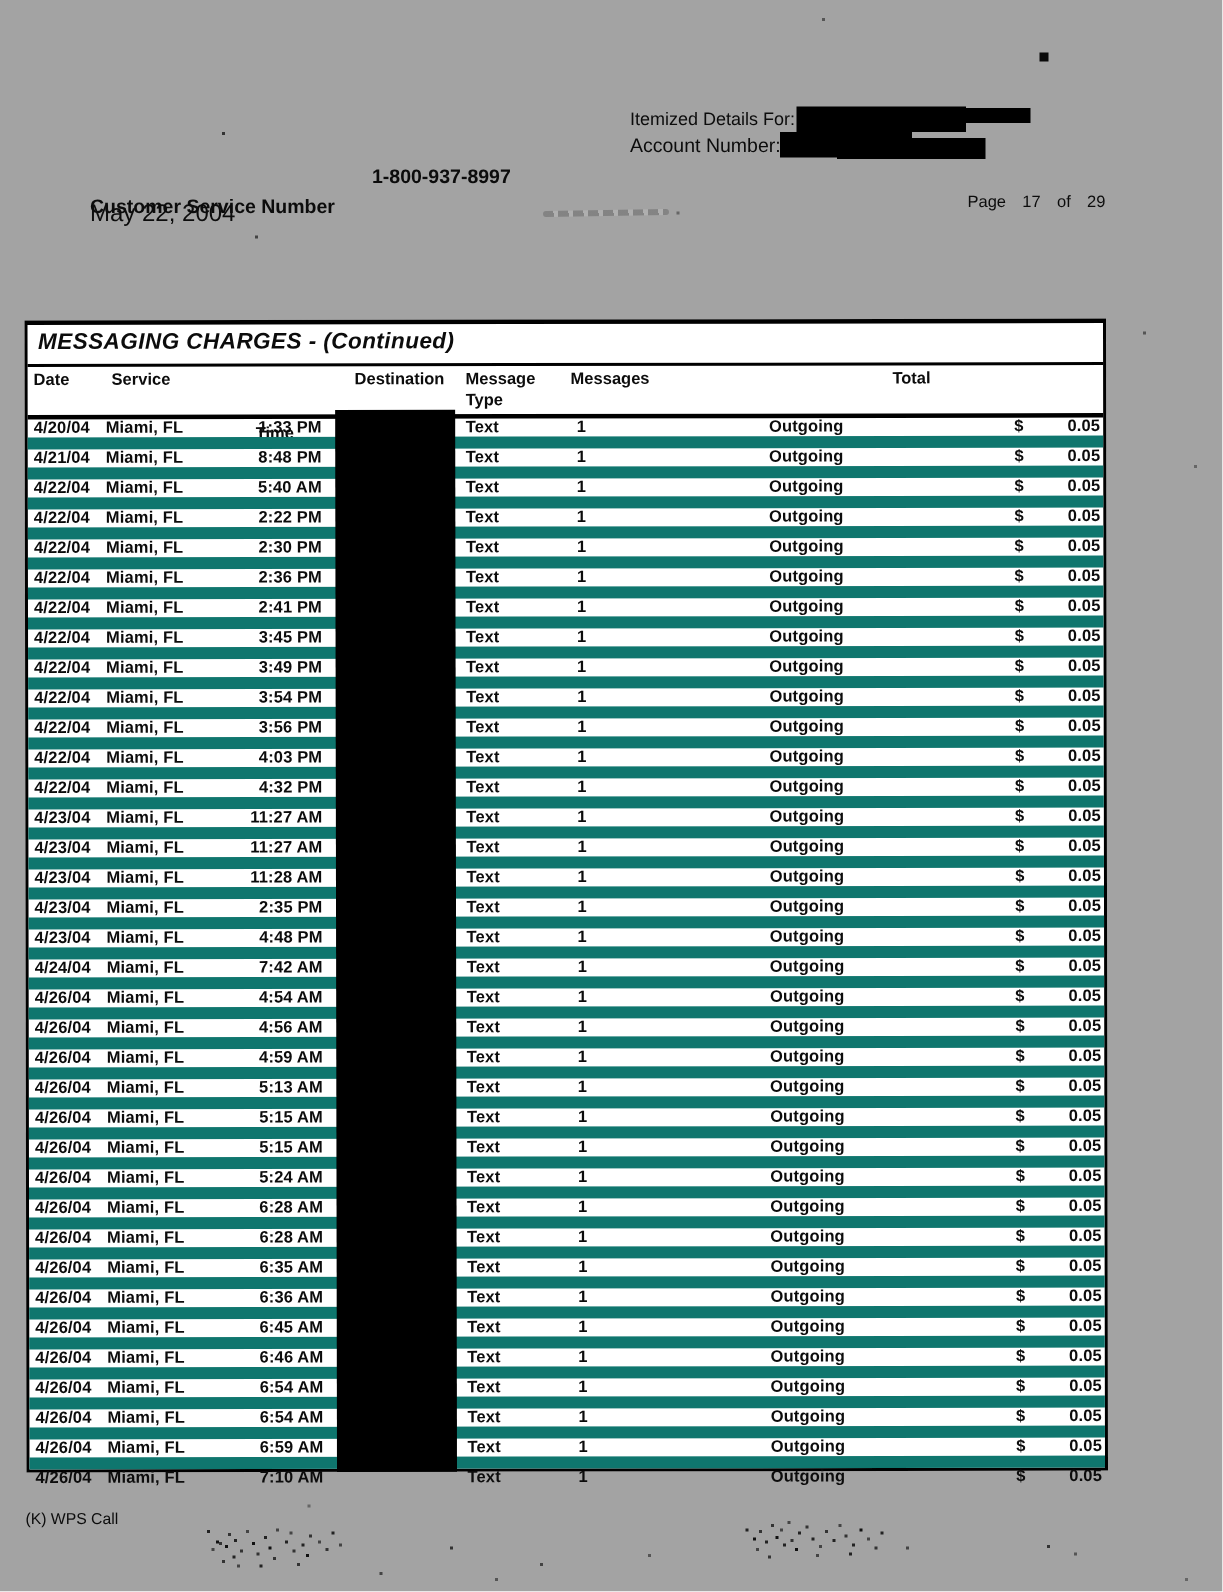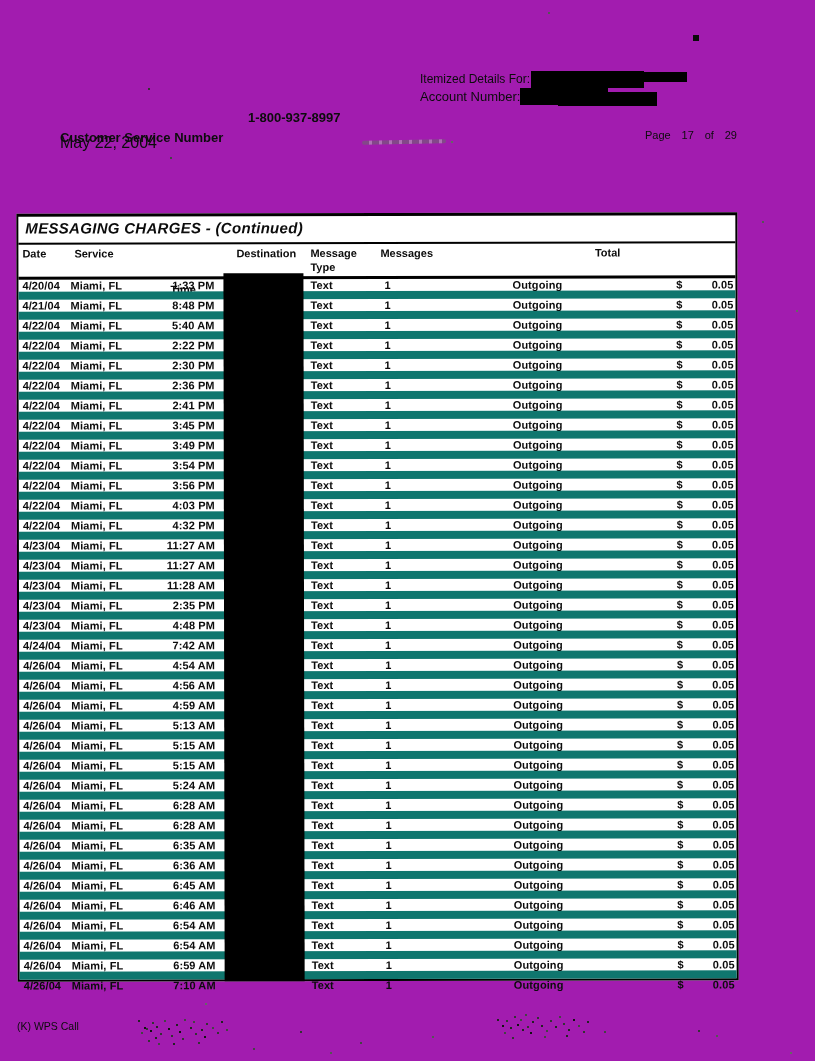--- a/index.html
+++ b/index.html
@@ -1,17 +1,17 @@
 <!DOCTYPE html>
 <html><head>
 <meta charset="utf-8">
 <style>
   html,body{margin:0;padding:0;background:#fff;}
   .page{
-    position:relative;width:815px;height:1061px;background:#a21caf;overflow:hidden;
+    position:relative;width:815px;height:1061px;background:#a3a3a3;overflow:hidden;
     font-family:"Liberation Sans","DejaVu Sans",sans-serif;color:#0c0c0c;
   }
   .abs{position:absolute;}
   
   .lbl-itemized{left:420px;top:72px;font-size:12px;}
   .lbl-account{left:420px;top:89px;font-size:13px;}
   .redact{background:#000;position:absolute;}
   .redact-a {left:531px;top:71px;width:113px;height:17px;}
   .redact-a2{left:640px;top:72px;width:47px;height:10px;}
   .redact-b {left:520px;top:88px;width:88px;height:17px;}
@@ -57,21 +57,21 @@
   .c-service{padding-left:4px;}
   .c-time{text-align:right;padding-right:6px;}
   .c-mtype{padding-left:2px;}
   .c-msgs{padding-left:4px;}
   .c-dir{text-align:center;}
   .c-cur{text-align:right;padding-right:12px;}
   .c-amt{text-align:right;padding-right:2px;}
   .redact-col{position:absolute;left:205px;top:57px;width:80px;height:708px;background:#000;z-index:3;}
   
   .legend{left:17px;top:984px;font-size:10.5px;letter-spacing:.1px;}
-  .wps{left:17px;top:1007px;font-size:10.5px;margin-top:13px;}
+  .wps{left:17px;top:1007px;font-size:10.5px;}
   
   .dot5{left:693px;top:35px;width:6px;height:6px;background:#0a0a0a;}
   .noise,.specks{width:2px;height:2px;background:transparent;}
   .noise1{left:138px;top:1018px;box-shadow:
     0 2px #222,6px 9px #111,8px 10px #333,3px 14px #444,14px 4px #333,12px 12px #111,
     18px 8px #222,22px 15px #333,17px 19px #222,26px 2px #444,30px 10px #111,33px 17px #333,
     38px 6px #222,41px 13px #111,46px 1px #444,44px 20px #333,52px 9px #222,57px 15px #333,
     55px 3px #444,63px 11px #222,68px 5px #333,66px 18px #111,74px 9px #444,79px 14px #333,
     83px 3px #222,88px 11px #444,60px 24px #333,35px 25px #222,20px 25px #444,10px 22px #333;}
   .noise2{left:497px;top:1013px;box-shadow:

